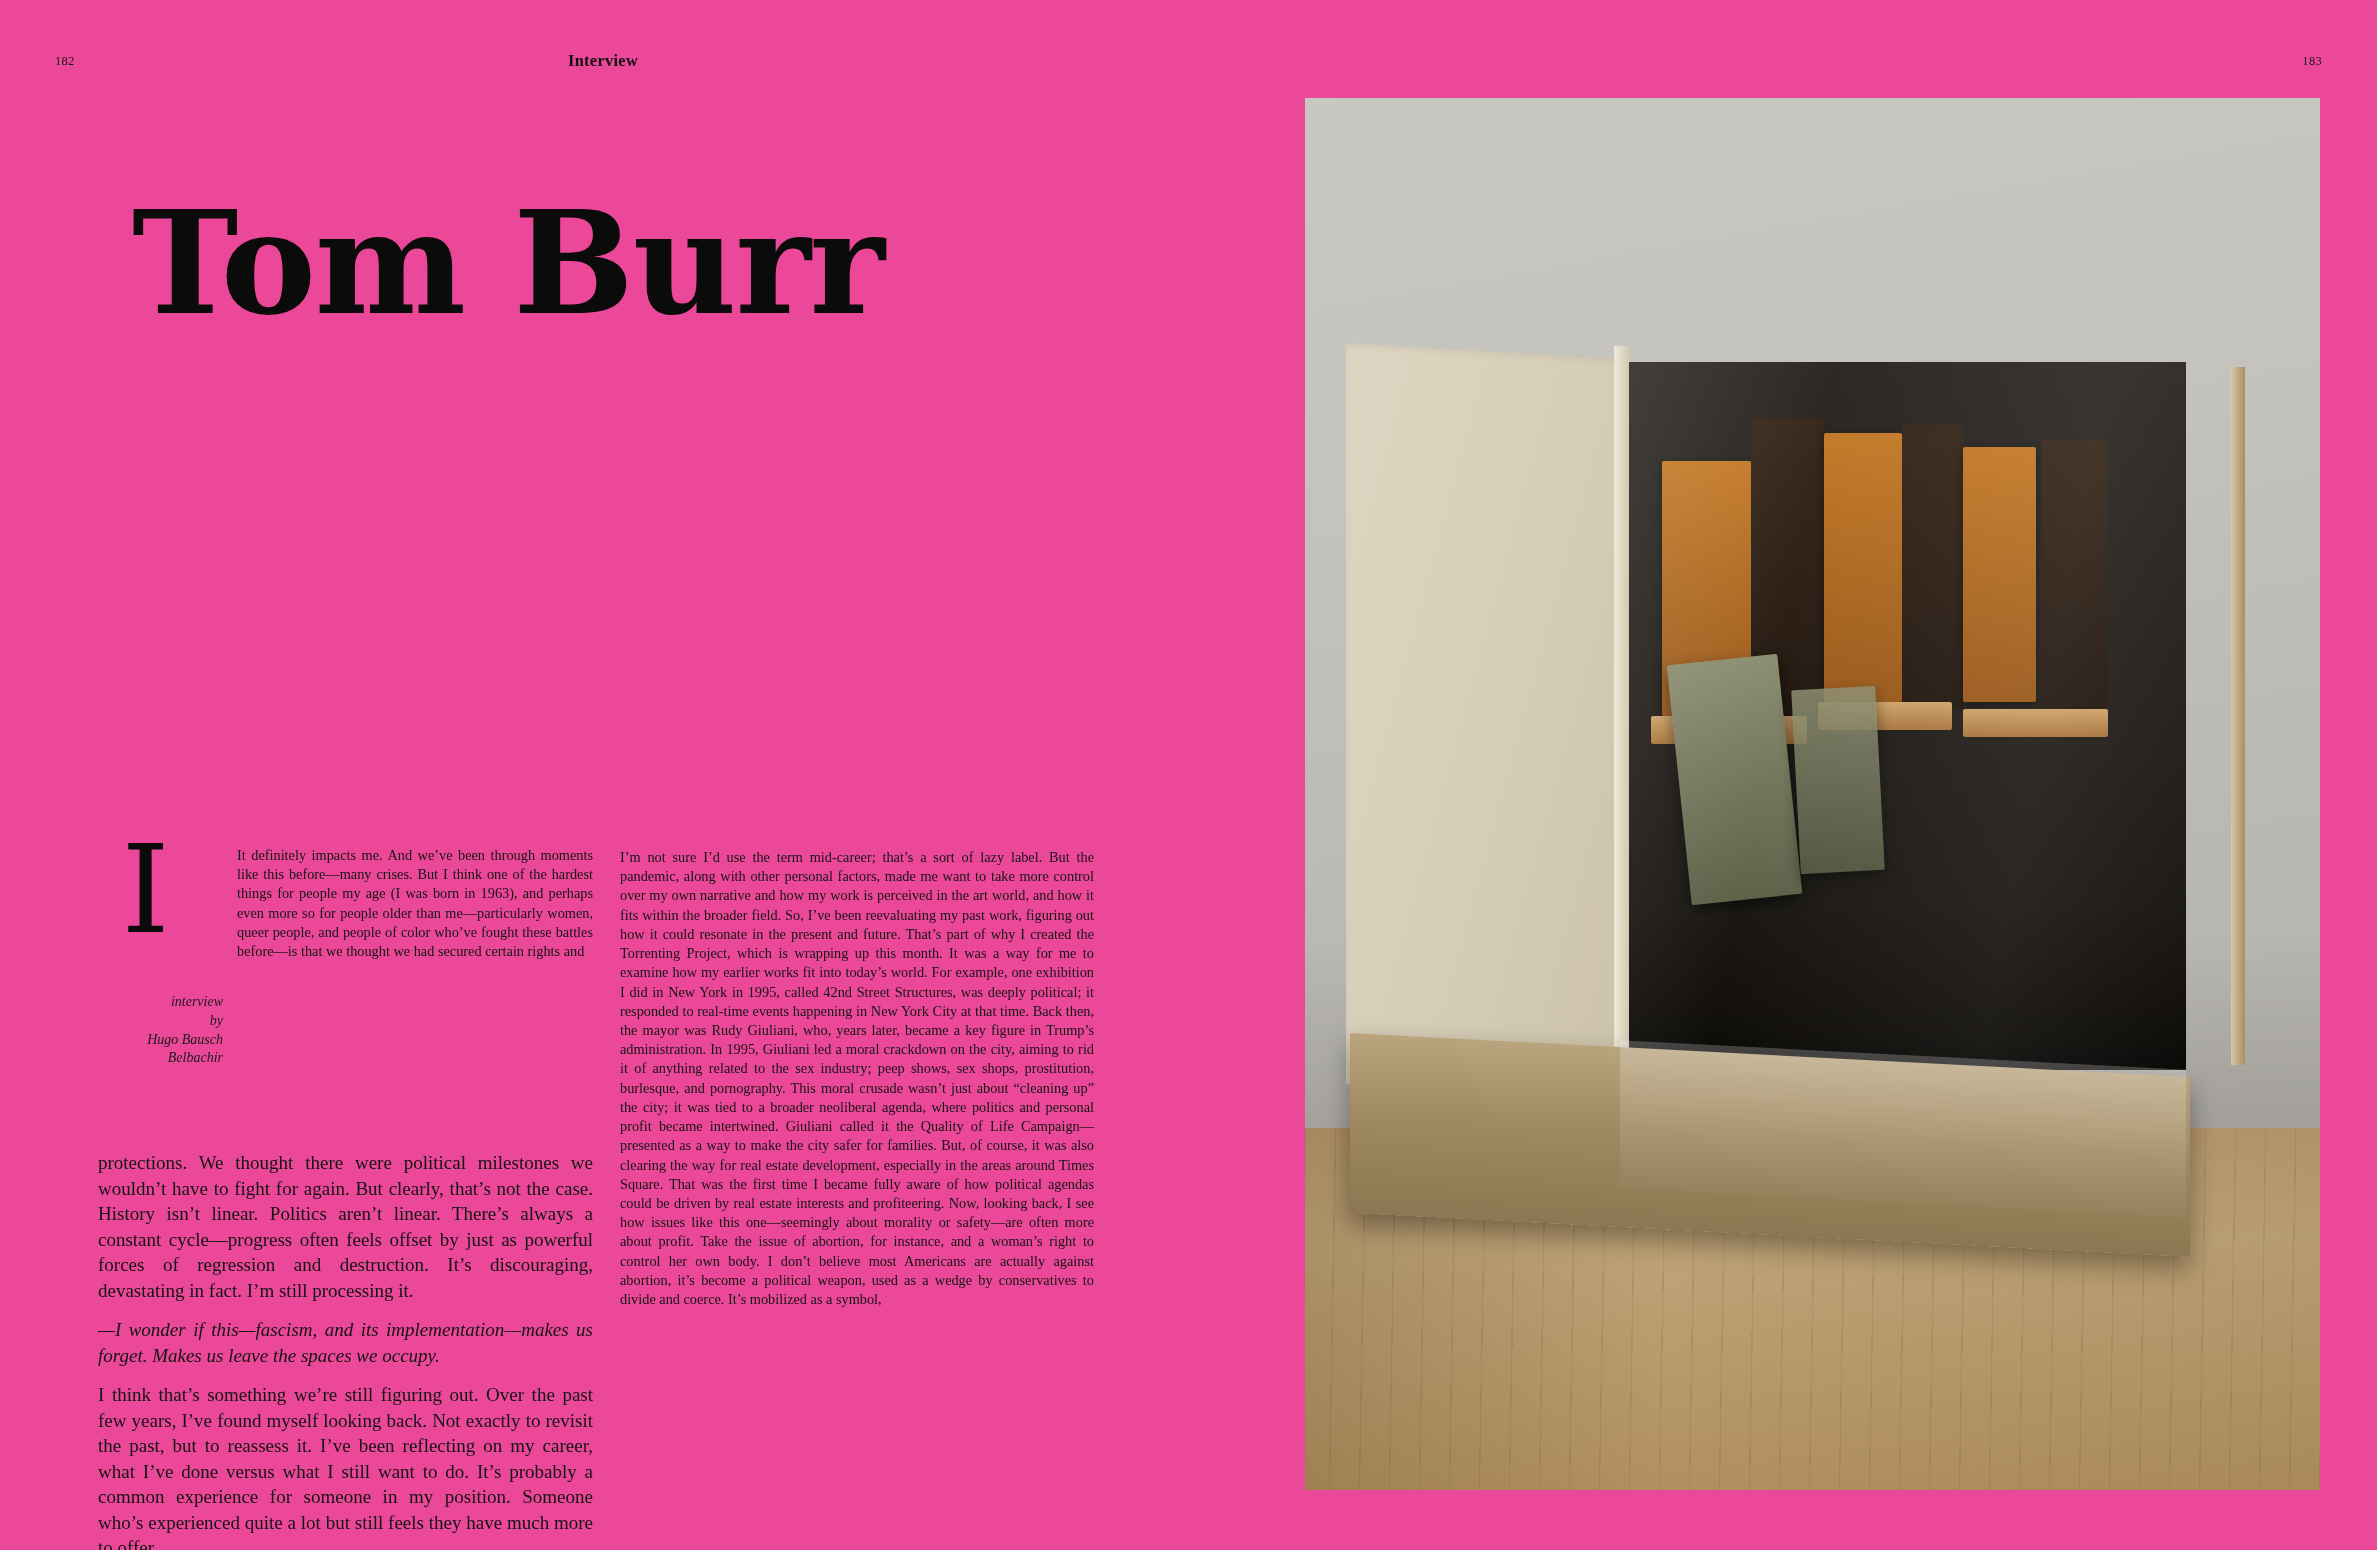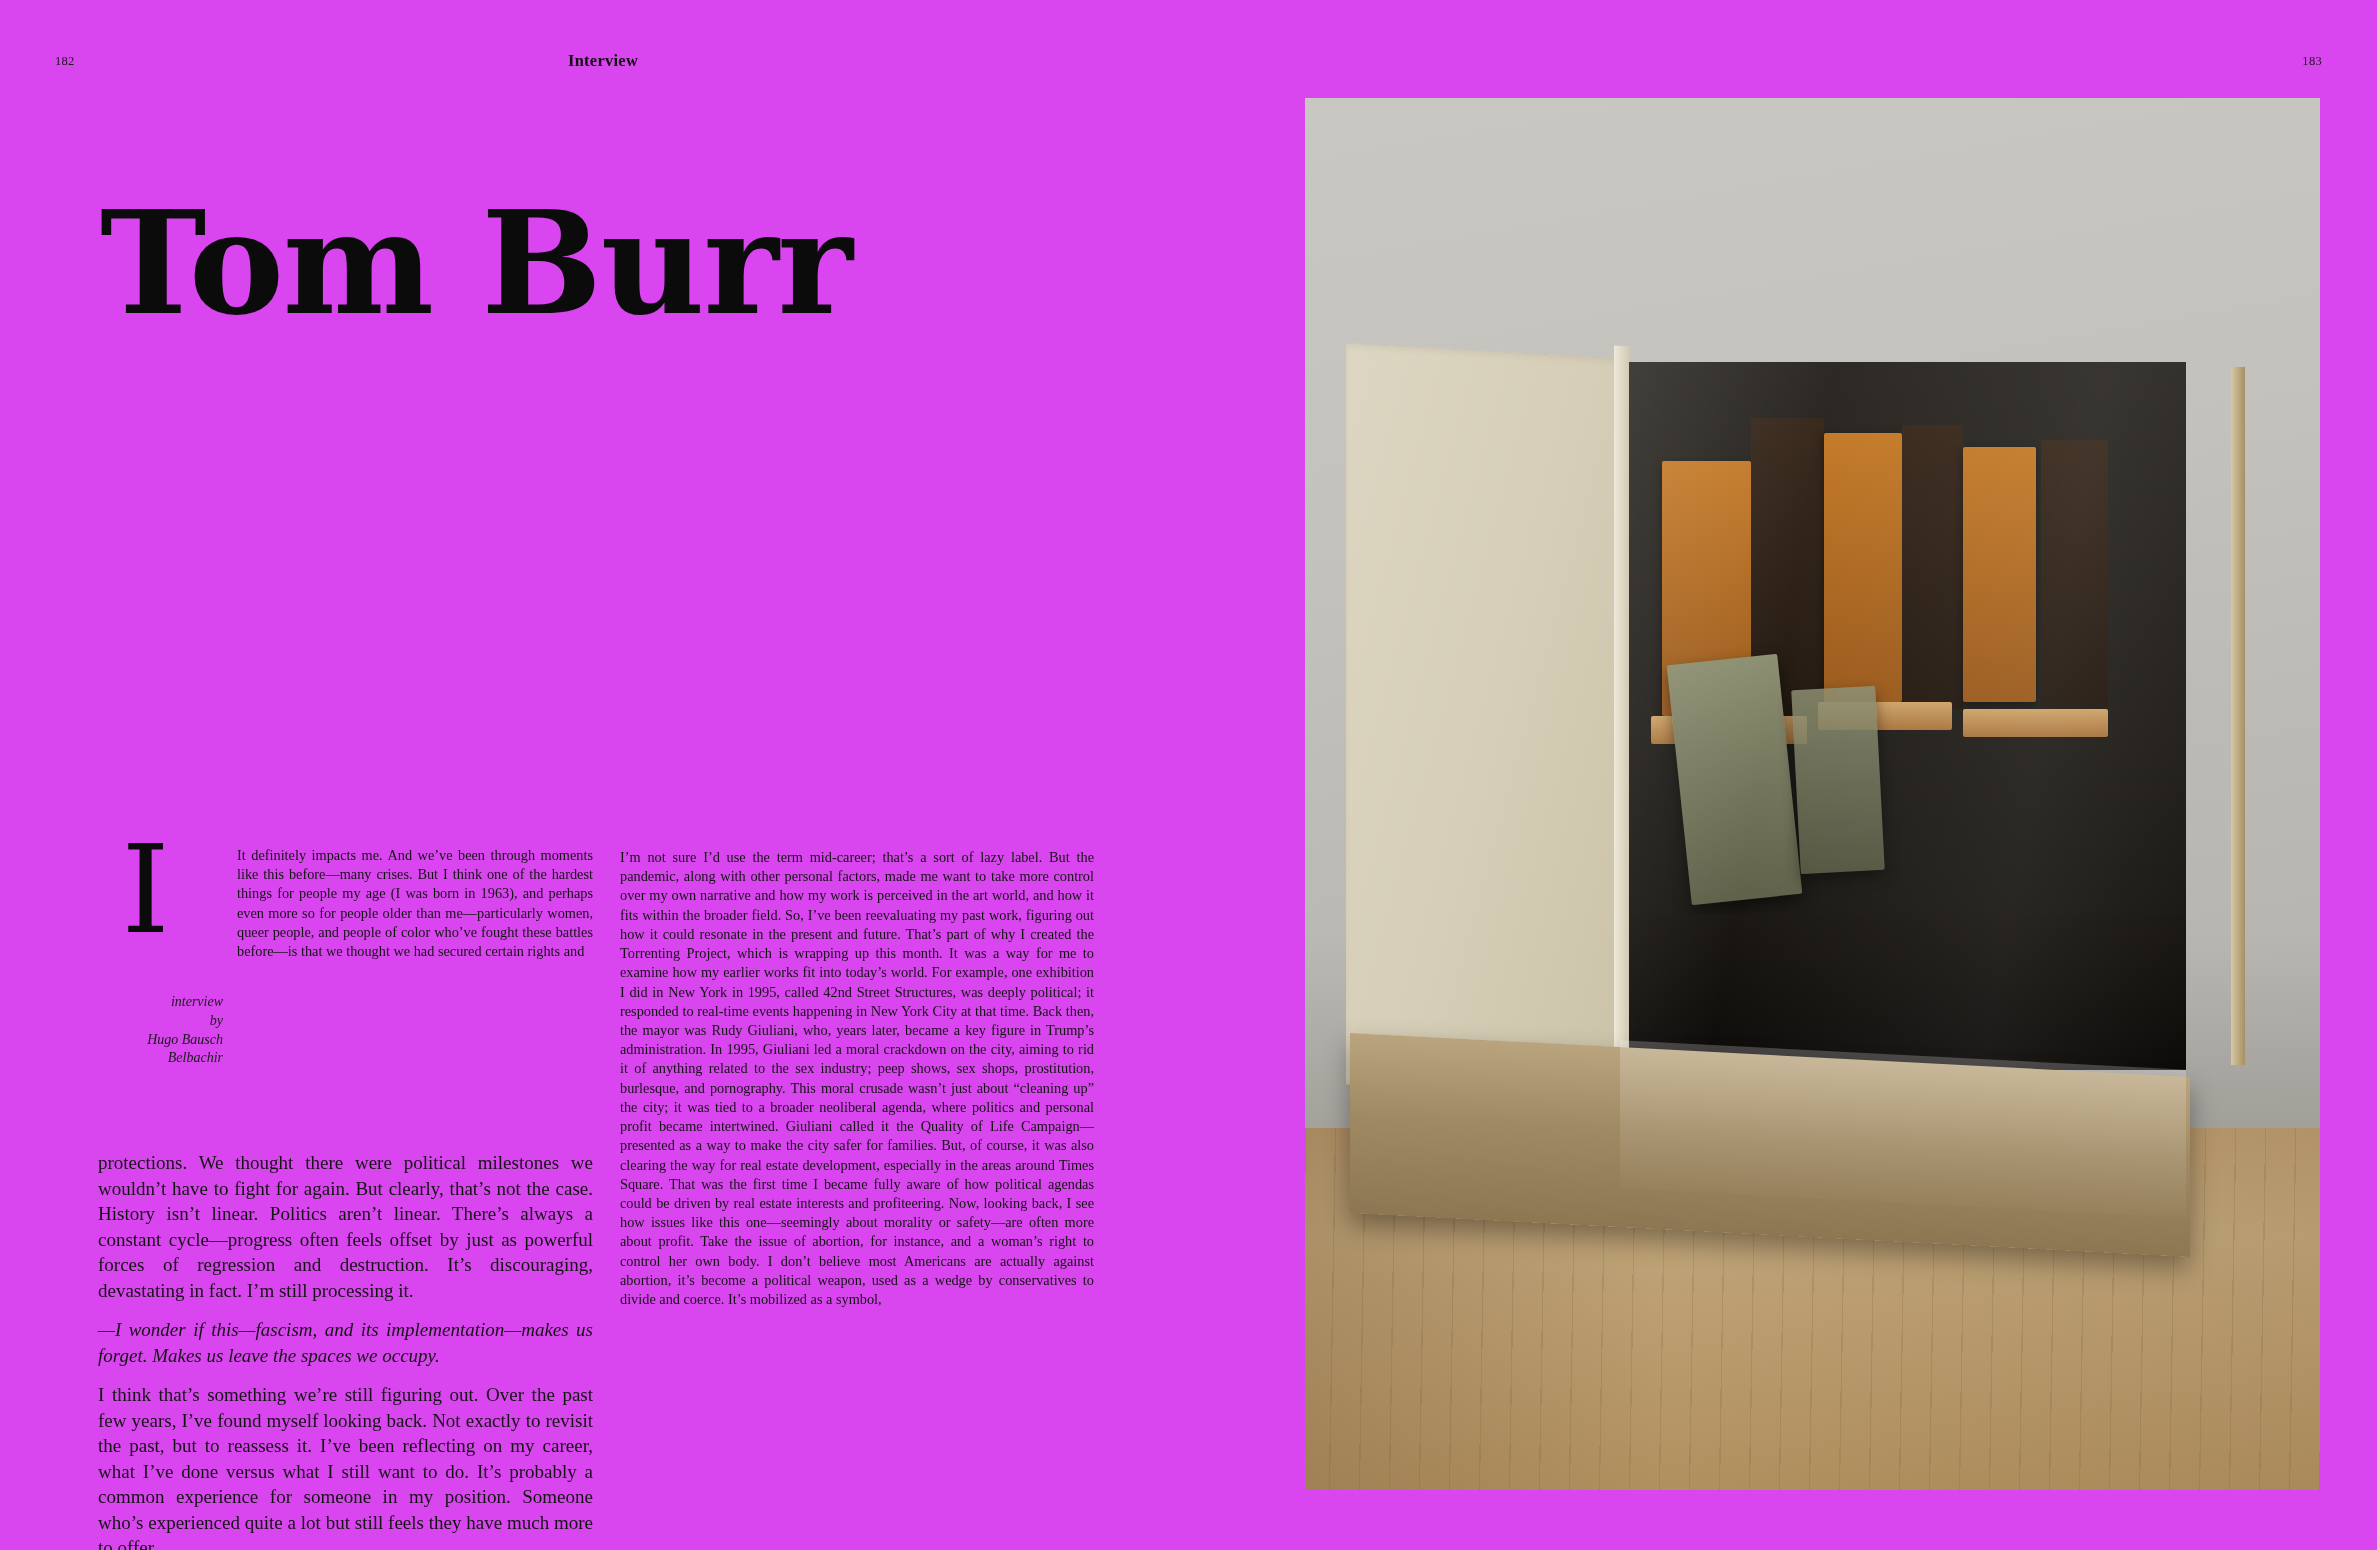--- a/index.html
+++ b/index.html
@@ -12,21 +12,21 @@
     height: 1550px;
     font-family: "Liberation Serif", serif;
     color: #111111;
     overflow: hidden;
   }
 
   .spread {
     position: relative;
     width: 2377px;
     height: 1550px;
-    background: #d946ef;
+    background: #ec4899;
   }
 
   
   .folio {
     position: absolute;
     font-family: "Liberation Serif", serif;
     font-size: 12.5px;
     letter-spacing: 0.3px;
     color: #1a1a1a;
   }
@@ -40,21 +40,21 @@
     font-family: "Liberation Serif", serif;
     font-weight: bold;
     font-size: 16.4px;
     letter-spacing: 0.3px;
     color: #111111;
   }
 
   
   .headline {
     position: absolute;
-    left: 100px;
+    left: 132px;
     top: 96px;
     font-family: "DejaVu Serif", serif;
     font-weight: bold;
     font-size: 143px;
     line-height: 1;
     letter-spacing: -1.3px;
     color: #0b0b0b;
     white-space: nowrap;
   }
 

